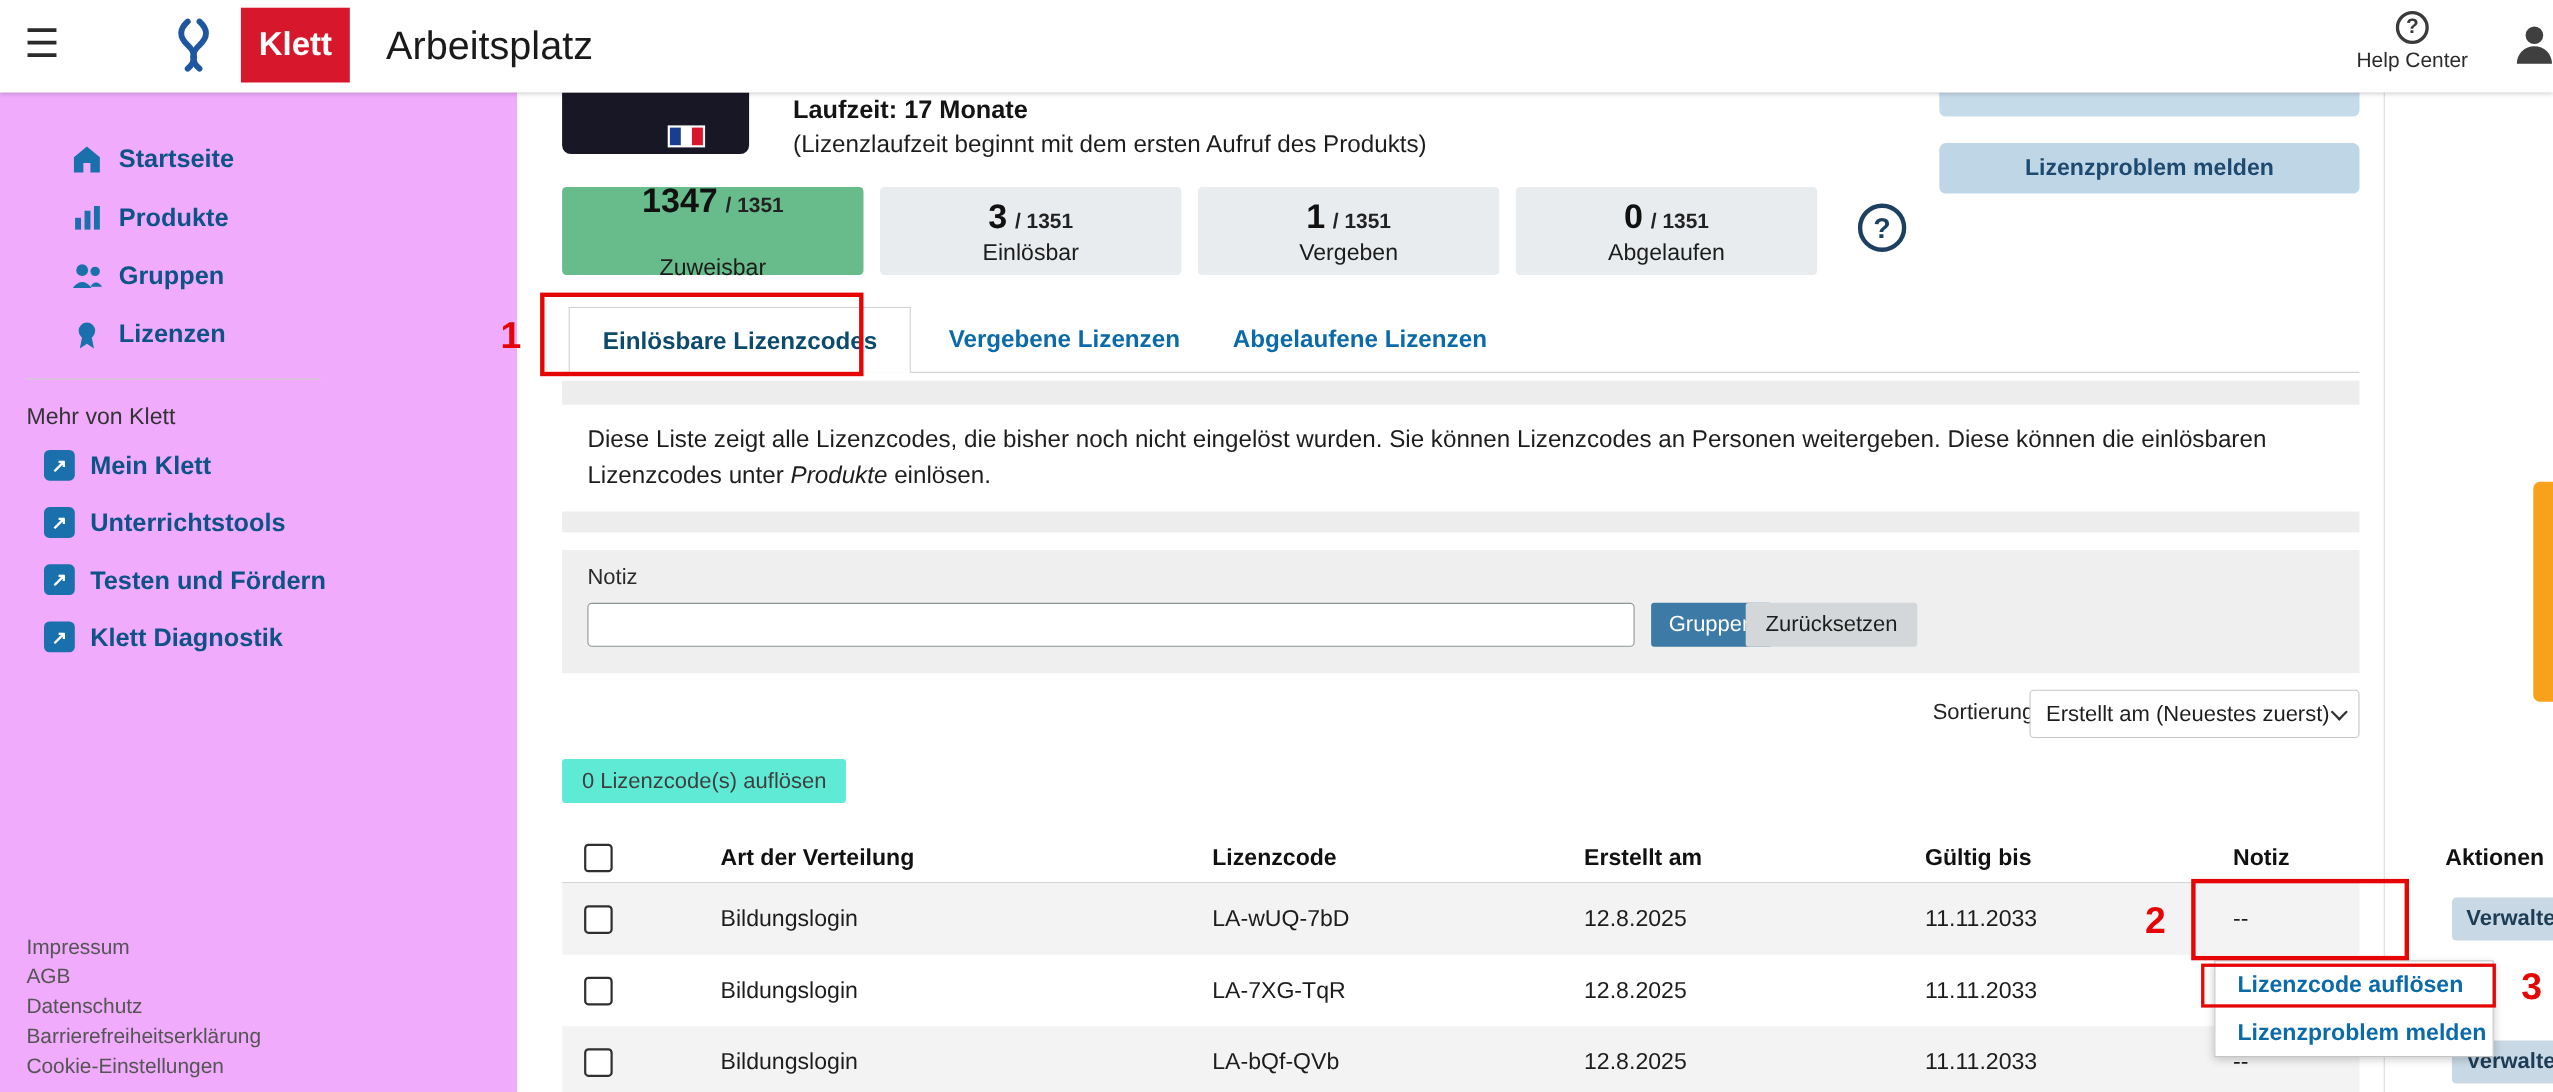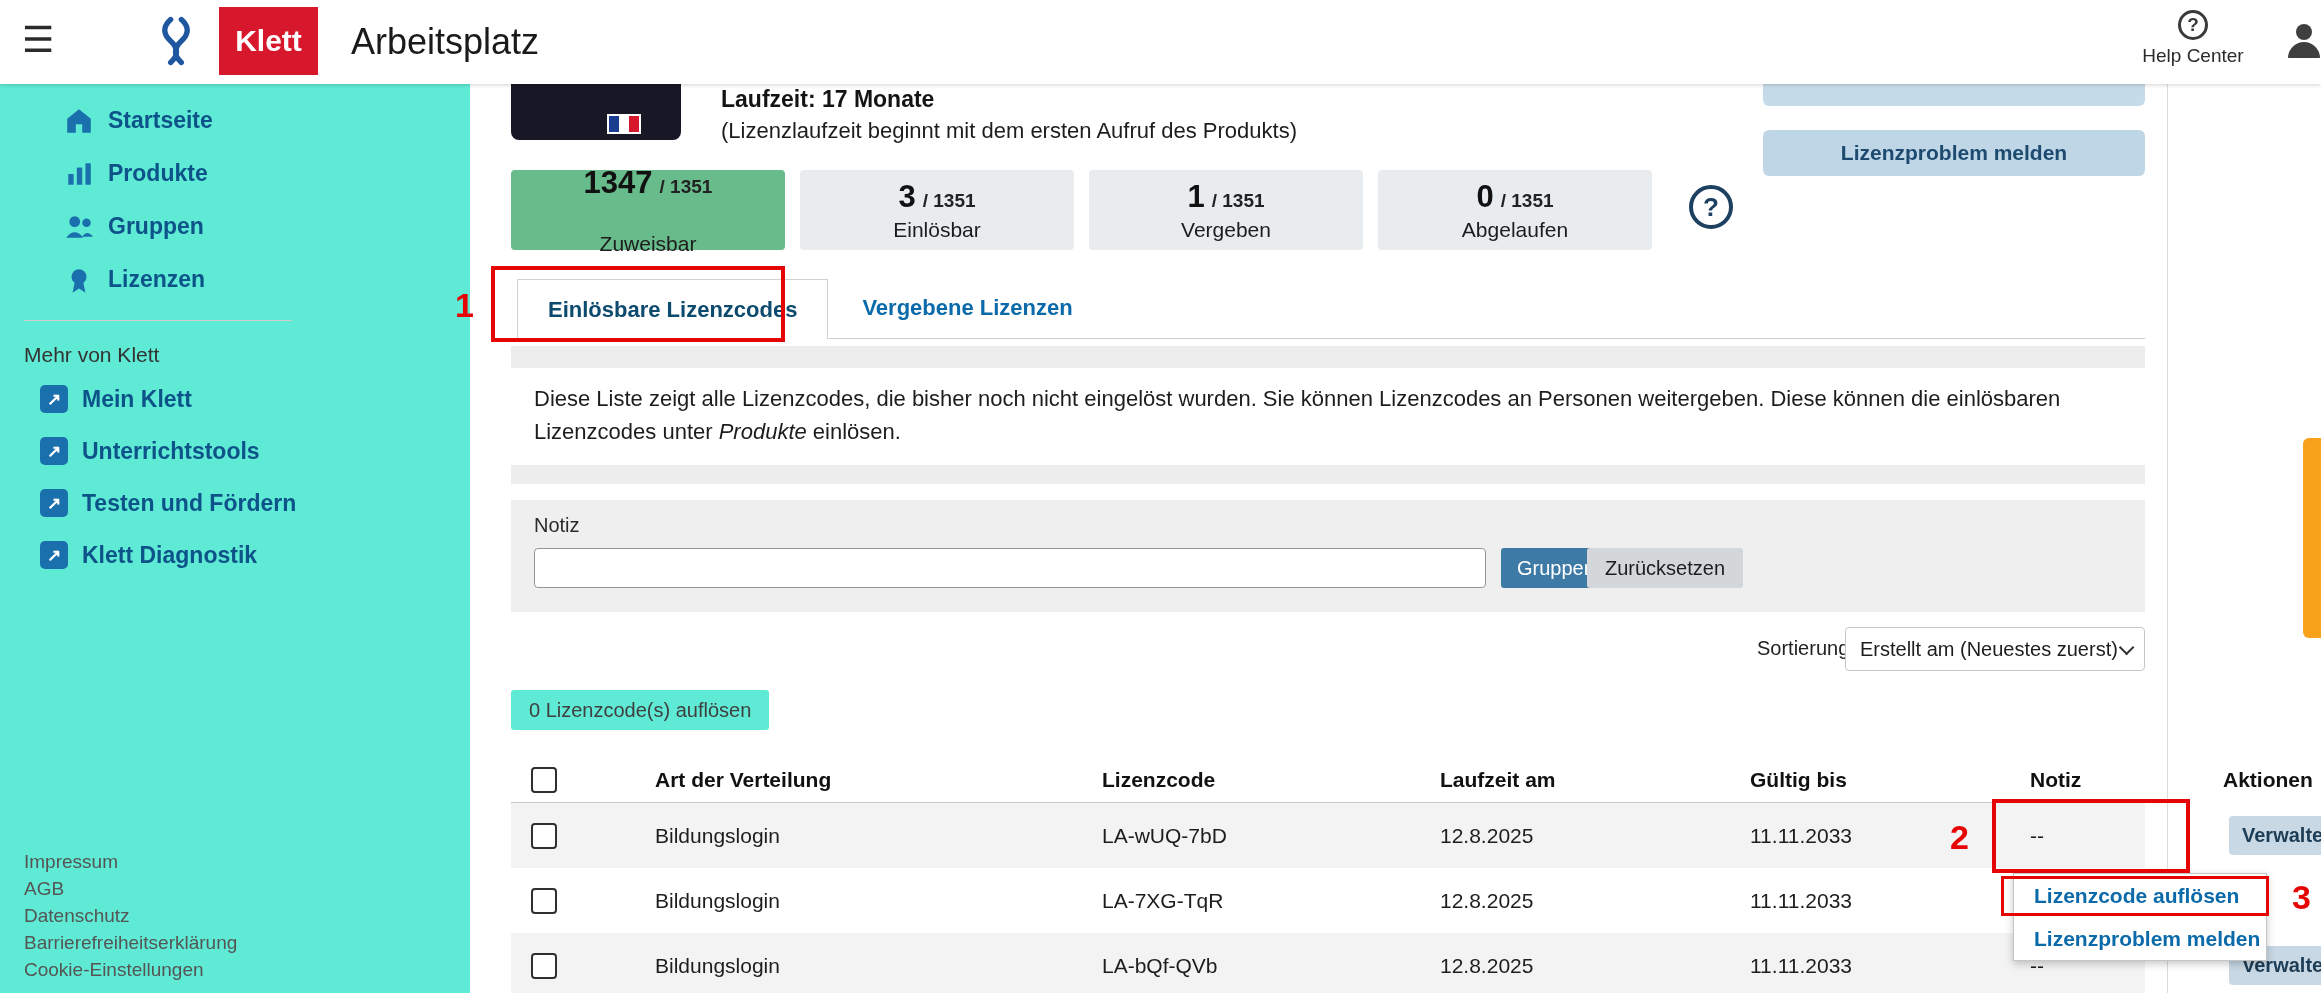--- a/index.html
+++ b/index.html
@@ -18,21 +18,21 @@
                font-size:36px; color:#1a1a1a; font-weight:500; }
   .help-center { position:absolute; left:2128px; top:10px; width:130px; display:flex; flex-direction:column; align-items:center; cursor:pointer; }
   .help-q { width:30px; height:30px; border:3px solid #3a3a3a; border-radius:50%; display:flex; align-items:center; justify-content:center;
             font-size:19px; font-weight:700; color:#3a3a3a; }
   .help-label { margin-top:5px; font-size:19px; color:#2b2b2b; }
   .user-icon { position:absolute; left:2281px; top:20px; width:46px; height:46px; }
   .user-head { width:16px; height:16px; background:#3f3f3f; border-radius:50%; margin:4px auto 2px; }
   .user-body { width:32px; height:16px; background:#3f3f3f; border-radius:16px 16px 0 0; margin:0 auto; }
 
   
-  .sidebar { position:absolute; top:84px; left:0; width:470px; bottom:0; background:#5eead4; padding-top:10px; z-index:10; }
+  .sidebar { position:absolute; top:84px; left:0; width:470px; bottom:0; background:#f0abfc; padding-top:34px; z-index:10; }
   .nav-item { height:53px; display:flex; align-items:center; padding-left:64px; cursor:pointer; }
   .nav-item svg { width:30px; height:30px; flex:0 0 30px; }
   .nav-label { margin-left:14px; font-size:23px; font-weight:700; color:#0d5289; }
   .side-divider { height:1px; background:#cfcfcf; margin:14px 24px 0 24px; width:268px; }
   .side-section { margin:22px 0 6px 24px; font-size:21px; color:#333; }
   .ext-item { height:52px; display:flex; align-items:center; padding-left:40px; cursor:pointer; }
   .ext-icon { width:28px; height:28px; background:#1a6fad; border-radius:5px; color:#fff; font-size:17px; font-weight:700;
               display:flex; align-items:center; justify-content:center; }
   .ext-label { margin-left:14px; font-size:23px; font-weight:700; color:#0d5289; }
   .side-footer { position:absolute; left:24px; bottom:10px; }
@@ -251,20 +251,21 @@
         <span class="card-total">/ 1351</span>
       </div>
       <div class="card-label">Abgelaufen</div>
     </div>
   </div>
   <div class="stats-help">?</div>
 
   <div class="tabs">
     <div class="tab-active">Einlösbare Lizenzcodes</div>
     <div class="tab t2">Vergebene Lizenzen</div>
+    <div class="tab t3">Abgelaufene Lizenzen</div>
   </div>
 
   <div class="strip-a"></div>
   <div class="desc"><span>Diese Liste zeigt alle Lizenzcodes, die bisher noch nicht eingelöst wurden. Sie können Lizenzcodes an Personen weitergeben. Diese können die einlösbaren Lizenzcodes unter </span><i>Produkte</i><span> einlösen.</span></div>
   <div class="strip-b"></div>
 
   <div class="filter-panel">
     <div class="notiz-label">Notiz</div>
     <input class="notiz-input" type="text" value="" style="">
     <button class="filter-btn">Gruppen</button>
@@ -279,21 +280,21 @@
 
   <button class="bulk-btn">0 Lizenzcode(s) auflösen</button>
 
   <div class="table">
     <div class="t-row t-head">
       <div>
           <div class="checkbox"></div>
         </div>
       <div>Art der Verteilung</div>
       <div>Lizenzcode</div>
-      <div>Laufzeit am</div>
+      <div>Erstellt am</div>
       <div>Gültig bis</div>
       <div>Notiz</div>
       <div>Aktionen</div>
     </div>
 
     <div class="t-row t-body-row stripe">
       <div>
           <div class="checkbox"></div>
         </div>
       <div>Bildungslogin</div>

